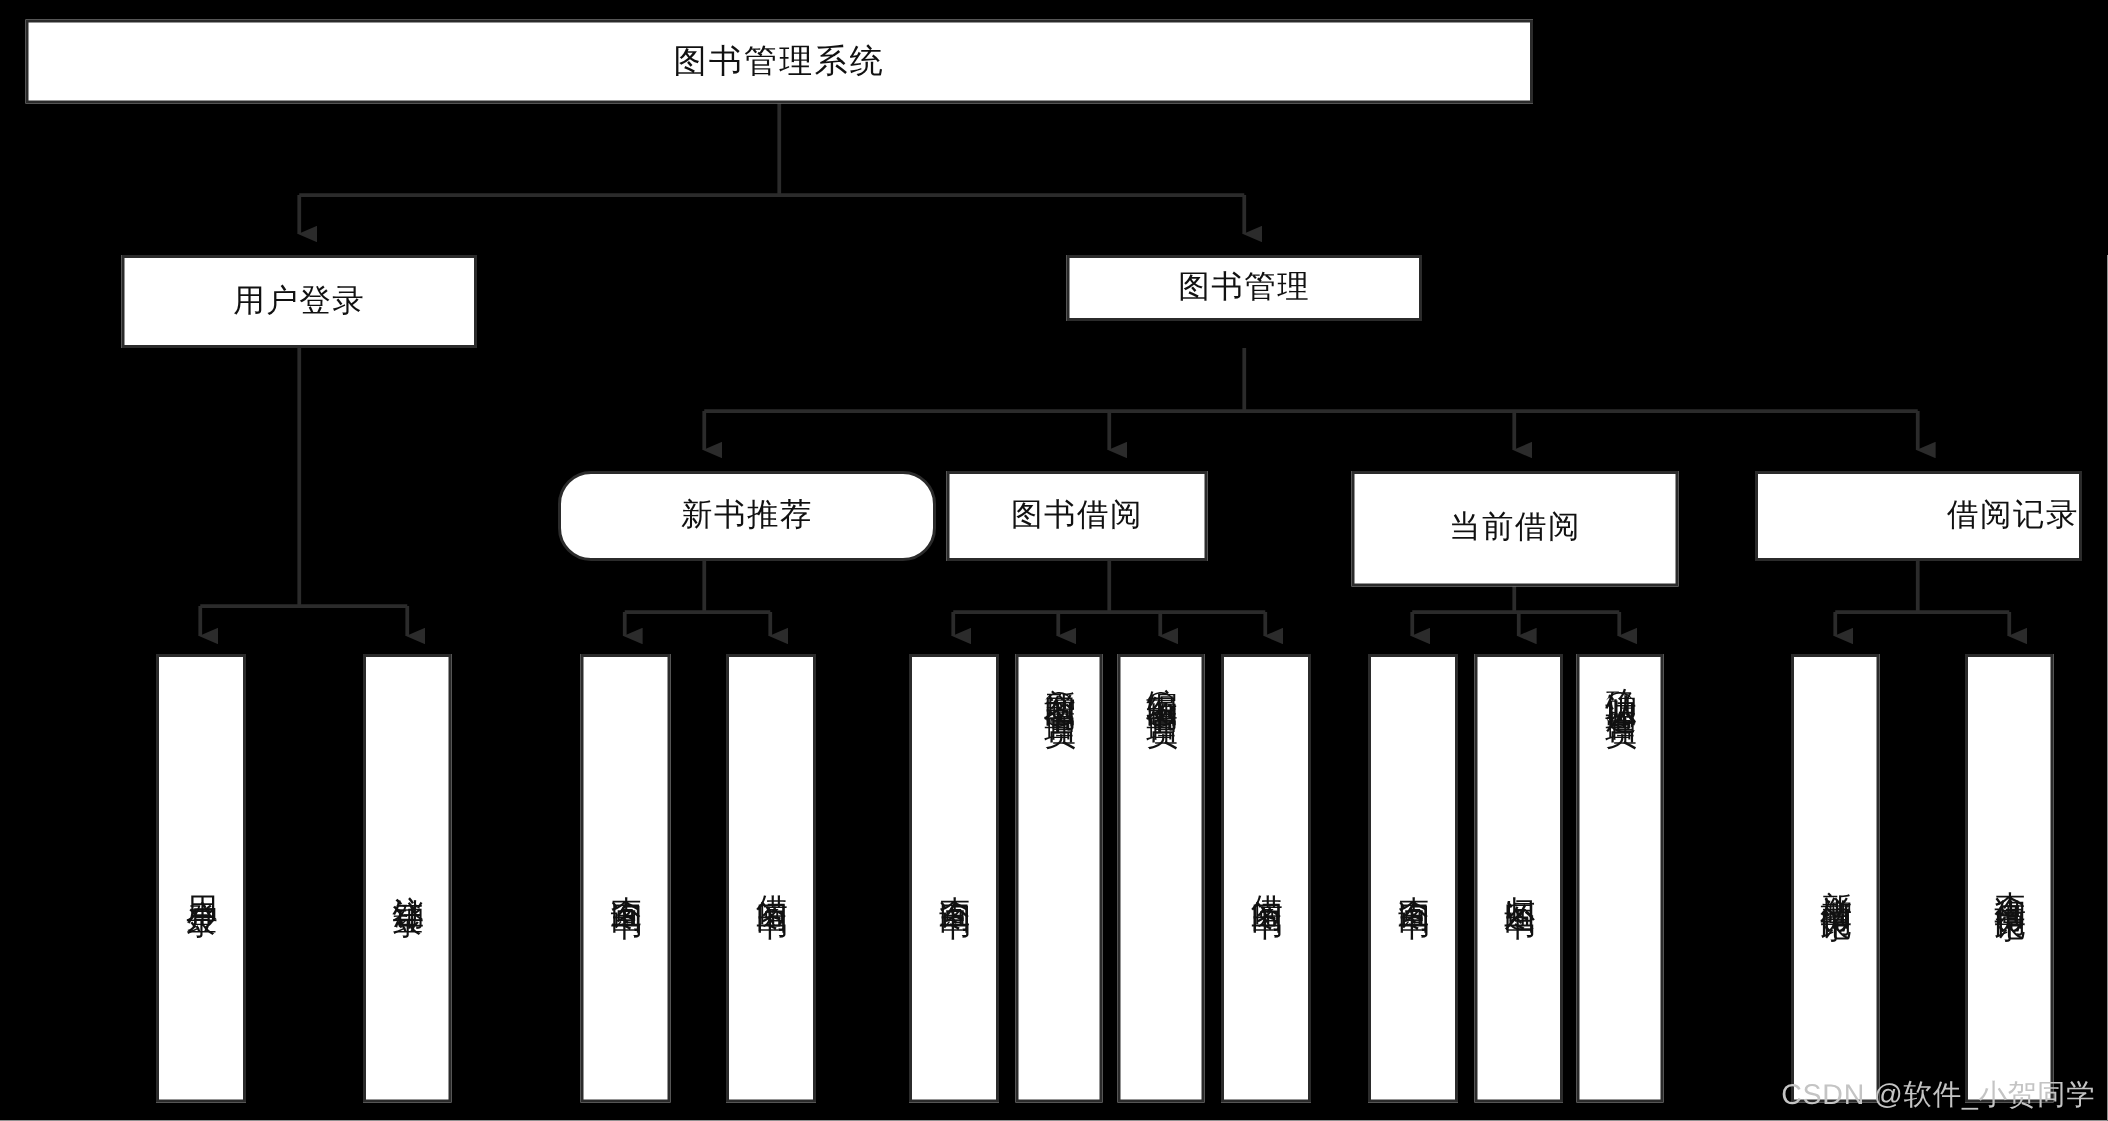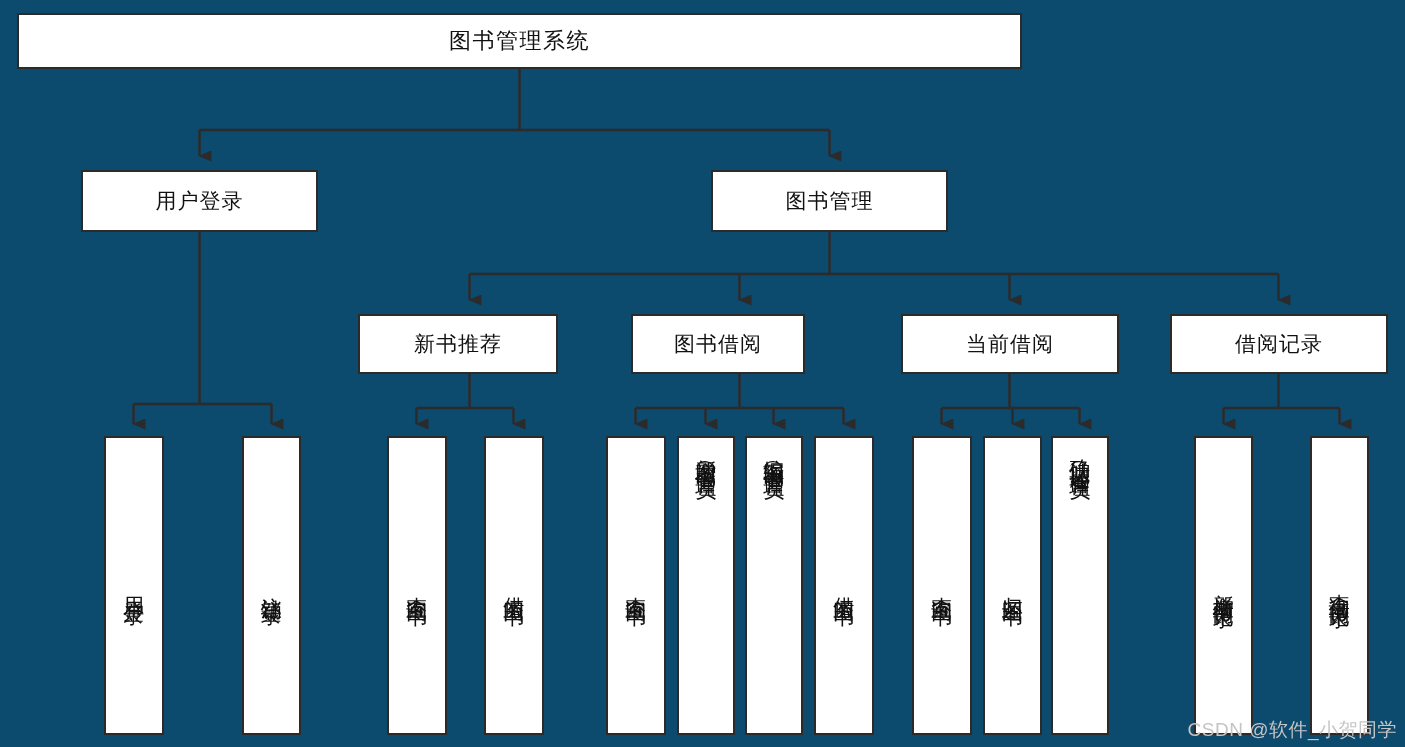--- a/index.html
+++ b/index.html
@@ -7,21 +7,21 @@
     padding: 0;
     background: #ffffff;
   }
   body {
     font-family: "Liberation Sans", "DejaVu Sans", sans-serif;
   }
   #canvas {
     position: relative;
     width: 1405px;
     height: 747px;
-    background: #0c4a6e;
+    background: #000000;
     overflow: hidden;
   }
   
   #wires {
     position: absolute;
     left: 0;
     top: 0;
     width: 1405px;
     height: 747px;
     pointer-events: none;
@@ -136,37 +136,37 @@
   </svg>
 
   <div class="node horiz root" style="left:17px; top:13px; width:1005px; height:56px;">
     <span class="label">图书管理系统</span>
   </div>
 
   <div class="node horiz" style="left:81px; top:170px; width:237px; height:62px;">
     <span class="label">用户登录</span>
   </div>
 
-  <div class="node horiz" style="left:711px; top:170px; width:237px; height:62px;justify-content:center;">
+  <div class="node horiz" style="left:711px; top:170px; width:237px; height:44px;justify-content:center;">
     <span class="label">图书管理</span>
   </div>
 
-  <div class="node horiz" style="left:358px; top:314px; width:200px; height:60px;">
+  <div class="node horiz" style="left:372px; top:314px; width:252px; height:60px;border-radius:22px;">
     <span class="label">新书推荐</span>
   </div>
 
   <div class="node horiz" style="left:631px; top:314px; width:174px; height:60px;">
     <span class="label">图书借阅</span>
   </div>
 
-  <div class="node horiz" style="left:901px; top:314px; width:218px; height:60px;">
+  <div class="node horiz" style="left:901px; top:314px; width:218px; height:77px;">
     <span class="label">当前借阅</span>
   </div>
 
-  <div class="node horiz" style="left:1170px; top:314px; width:218px; height:60px;">
+  <div class="node horiz" style="left:1170px; top:314px; width:218px; height:60px;justify-content:flex-end;">
     <span class="label">借阅记录</span>
   </div>
 
   <div class="node vert" style="left:104px; top:436px; width:60px; height:299px;">
     <span class="label">用户登录</span>
   </div>
 
   <div class="node vert" style="left:242px; top:436px; width:59px; height:299px;">
     <span class="label">注销登录</span>
   </div>

